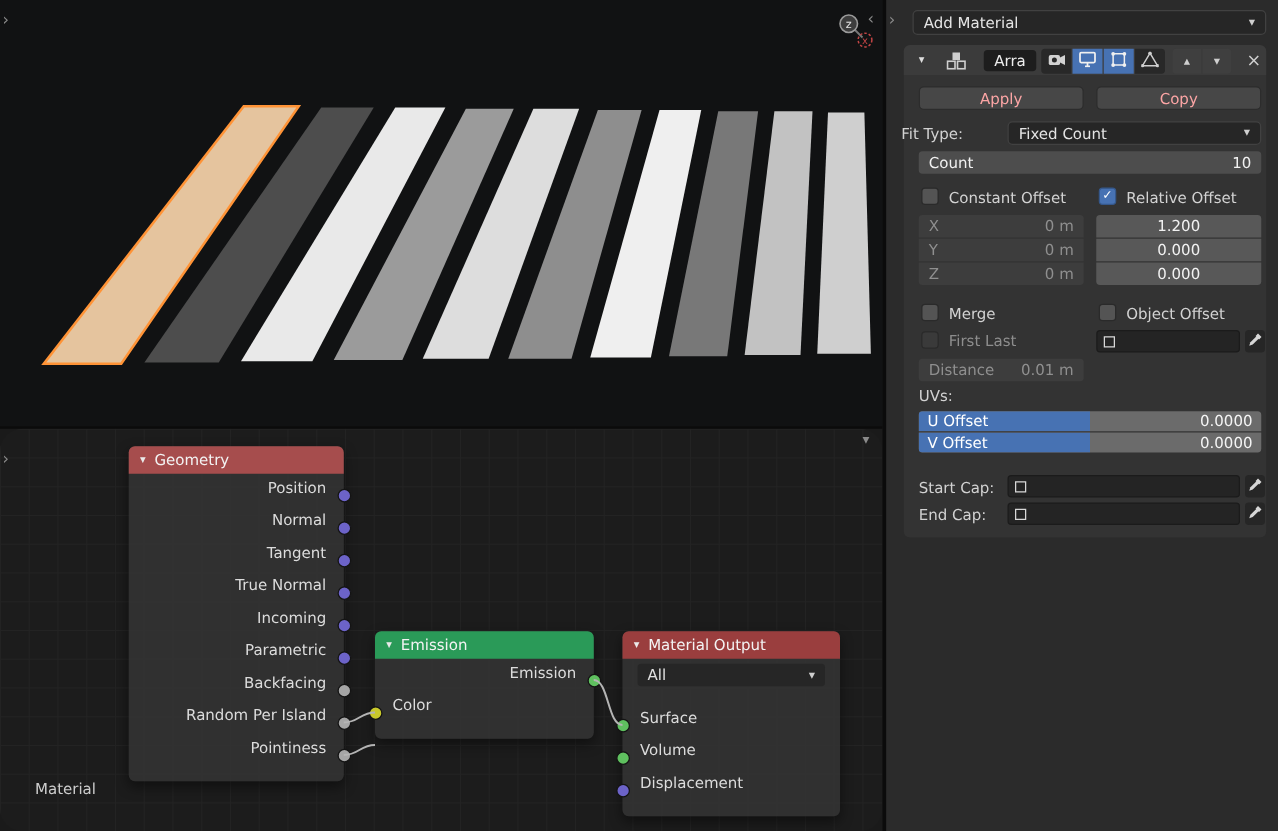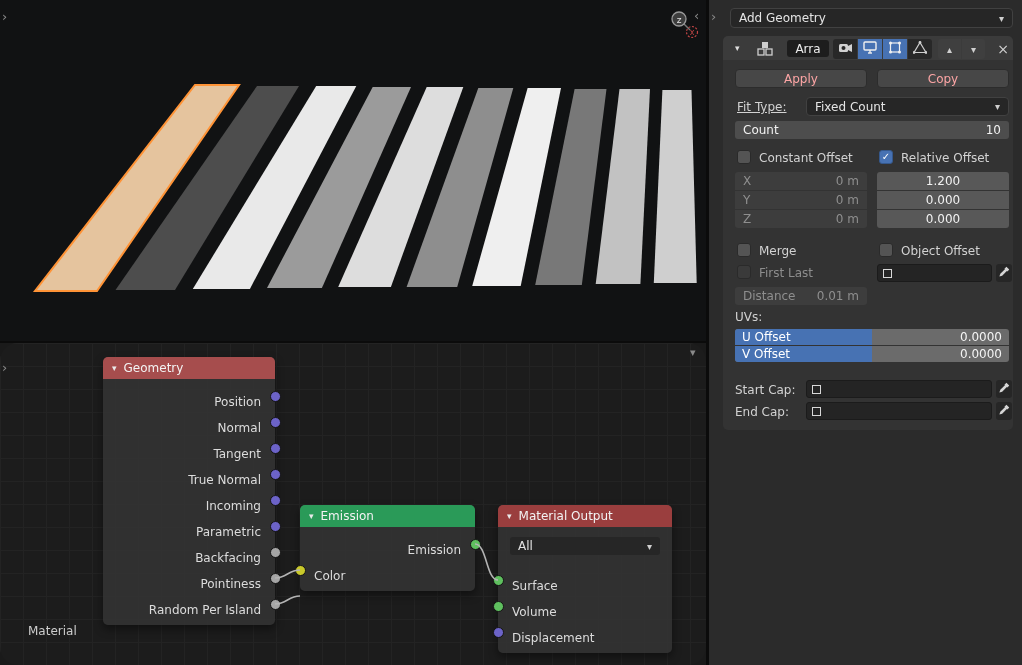--- a/index.html
+++ b/index.html
@@ -29,21 +29,21 @@
 
   
   .node{position:absolute;background:rgba(50,50,50,0.97);border-radius:5px;box-shadow:0 4px 10px rgba(0,0,0,0.45);z-index:10;}
   .node-header{height:22px;border-radius:5px 5px 0 0;display:flex;align-items:center;padding:0 9px;color:#f3f3f3;gap:7px;}
   .node-header .tri{font-size:9px;color:#eaeaea;}
   .tri::after{content:"\25BE";}
   .hdr-geometry{background:#a64d4d;}
   .hdr-emission{background:#2a9a58;}
   .hdr-output{background:#9a3e3e;}
   .node-body{padding:4px 0 8px 0;}
-  .node-row{position:relative;height:26px;display:flex;align-items:flex-end;color:#dcdcdc;}
+  .node-row{position:relative;height:26px;display:flex;align-items:flex-start;color:#dcdcdc;}
   .node-row.out{justify-content:flex-end;padding-right:14px;}
   .node-row.in{justify-content:flex-start;padding-left:14px;}
   .gap-top{margin-top:12px;}
   .socket{position:absolute;width:11px;height:11px;border-radius:50%;border:1px solid #141414;box-sizing:border-box;top:50%;margin-top:-5.5px;z-index:30;}
   .socket.sr{right:-5.5px;}
   .socket.sl{left:-5.5px;}
   .socket[data-type="vector"]{background:#6c63c8;}
   .socket[data-type="float"]{background:#a5a5a5;}
   .socket[data-type="color"]{background:#c9c92b;}
   .socket[data-type="shader"]{background:#5fc05f;}
@@ -157,25 +157,25 @@
         </div>
         <div class="node-row out">
           <span>Parametric</span>
           <span class="socket sr" data-type="vector"></span>
         </div>
         <div class="node-row out">
           <span>Backfacing</span>
           <span class="socket sr" data-type="float"></span>
         </div>
         <div class="node-row out">
+          <span>Random Per Island</span>
+          <span class="socket sr" data-type="float"></span>
+        </div>
+        <div class="node-row out">
           <span>Pointiness</span>
-          <span class="socket sr" data-type="float"></span>
-        </div>
-        <div class="node-row out">
-          <span>Random Per Island</span>
           <span class="socket sr" data-type="float"></span>
         </div>
       </div>
     </div>
 
     <div class="node" style="left:300px;top:162px;width:175px;">
       <div class="node-header hdr-emission">
         <span class="tri"></span>
         <span>Emission</span>
       </div>
@@ -228,21 +228,21 @@
     <span class="chev chev-r" style="left:2px;top:18px;"></span>
     <span class="chev chev-d" style="left:690px;top:2px;"></span>
   </div>
 
   <div id="vsep"></div>
 
   <div id="properties">
     <span class="chev chev-r" style="left:2px;top:10px;"></span>
 
     <div class="pp-dropdown" style="left:21px;top:8px;width:283px;height:20px;">
-      <span>Add Geometry</span>
+      <span>Add Material</span>
       <span class="caret"></span>
     </div>
 
     <div class="mod-box-h"></div>
     <div class="mod-box-b"></div>
 
     <span class="htri" style="left:26px;top:43px;">▾</span>
     <span class="abs" style="left:48px;top:41px;z-index:2;">
       <svg width="18" height="16" viewBox="0 0 18 16">
         <rect x="1" y="8" width="6" height="6" fill="none" stroke="#cfcfcf" stroke-width="1.3"></rect>
@@ -298,21 +298,21 @@
     <div class="arrow-btn down g-last" style="left:253px;top:39px;"></div>
     <div class="close-x" style="left:285px;top:40px;"></div>
 
     <div class="btn" style="left:26px;top:69px;width:132px;height:19px;">
       <span>Apply</span>
     </div>
     <div class="btn" style="left:168px;top:69px;width:132px;height:19px;">
       <span>Copy</span>
     </div>
 
-    <span class="plabel" style="left:28px;top:100px;text-decoration:underline;">Fit Type:</span>
+    <span class="plabel" style="left:12px;top:100px;">Fit Type:</span>
     <div class="pp-dropdown" style="left:97px;top:97px;width:203px;height:19px;">
       <span>Fixed Count</span>
       <span class="caret"></span>
     </div>
 
     <div class="numfield" style="left:26px;top:121px;width:274px;height:18px;">
       <span>Count</span>
       <span class="val-r">10</span>
     </div>
 

